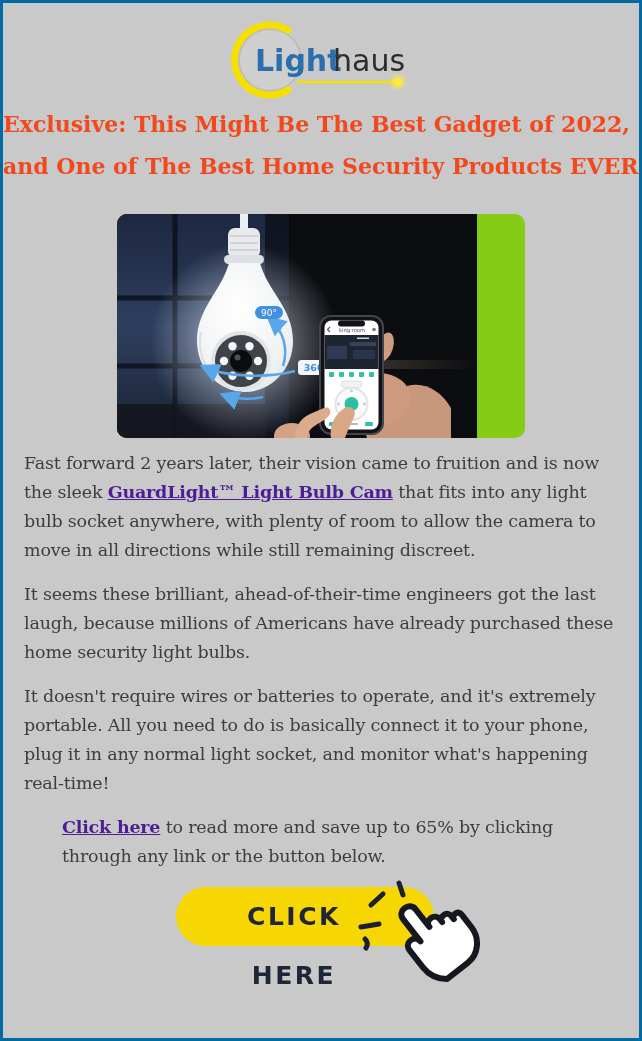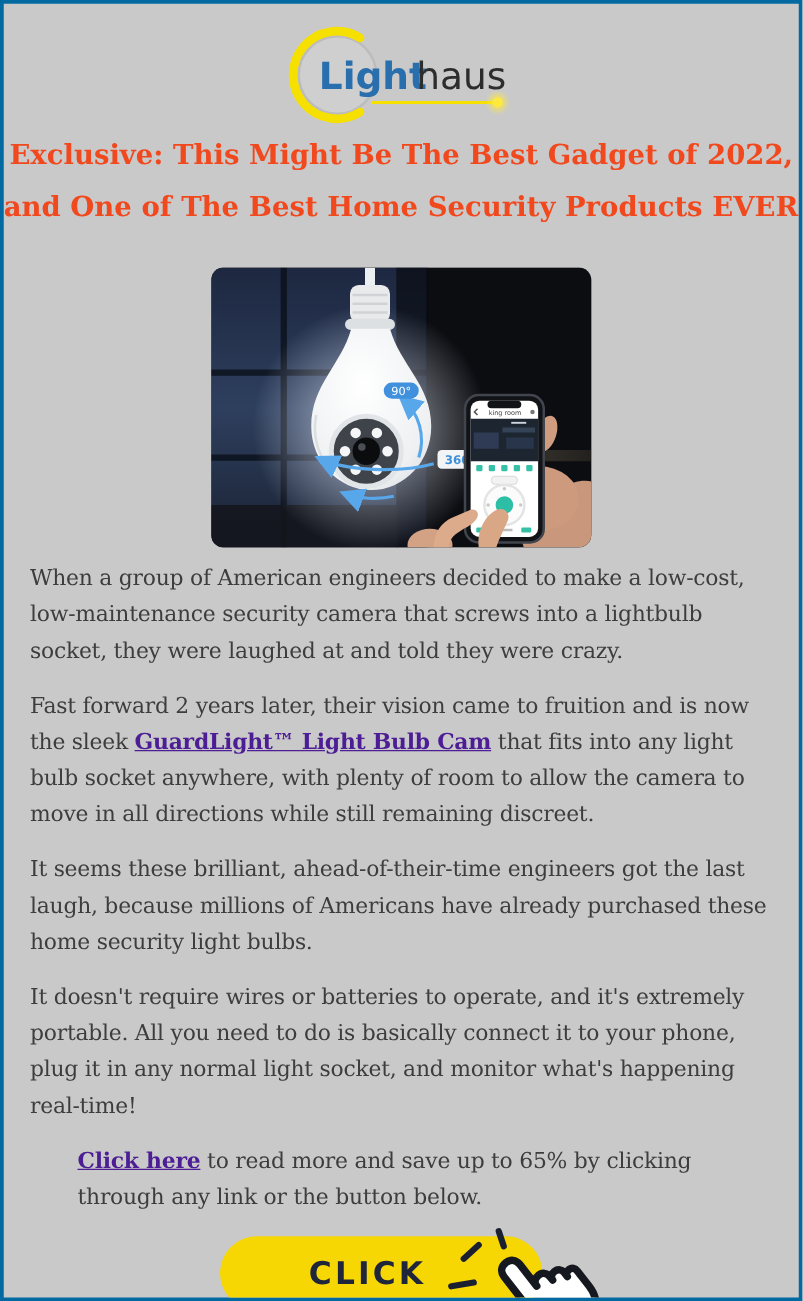--- a/index.html
+++ b/index.html
@@ -5,28 +5,28 @@
   html,body { margin:0; padding:0; background:#c9c9c9; }
   .page {
     width:642px; height:1041px; box-sizing:border-box;
     background:#c9c9c9; border:3px solid #0369a1; overflow:hidden;
     font-family:"DejaVu Serif", serif;
   }
   
   .logo-wrap { width:200px; height:88px; margin:10px auto 0; display:block; }
   
   .headline {
-    margin-top:2px; text-align:center;
+    margin-top:2px; text-align:left;
     color:#f1481d; font-weight:bold; font-size:22px; line-height:42px;
   }
   .headline .hl-line { white-space:nowrap; }
   
   .hero {
-    width:304px; height:224px; margin:27px auto 0;
-    border-radius:10px; overflow:hidden; background:#737373;
+    width:408px; height:224px; margin:27px auto 0;
+    border-radius:10px; overflow:hidden; background:#84cc16;
   }
   .hero svg { display:block; }
   
   .article {
     margin:11px 21px 0 21px;
     font-size:17.5px; line-height:29px; letter-spacing:-0.2px;
     color:#3d3d3d;
   }
   .article p { margin:0 0 15px 0; }
   .article p:last-child { margin-bottom:0;margin-left:38px; }
@@ -199,21 +199,20 @@
 
       <g>
         <path d="M214,224 C212,210 220,198 228,194 C234,191 240,196 237,203 C233,212 230,218 228,224 Z" fill="#d9a686"></path>
         <ellipse cx="175" cy="222" rx="18" ry="13" fill="#d3a184"></ellipse>
         <path d="M178,224 C178,212 184,204 193,200 L207,194 C211,192.5 214.5,195.5 213,199.5 C211.5,203.5 206,207 202,209 L196,213 C192,216 190,220 190,224 Z" fill="#dcab8c"></path>
       </g>
     </svg>
   </div>
 
   <div class="article">
-    <p>When a group of American engineers decided to make a low-cost, low-maintenance security camera that screws into a lightbulb socket, they were laughed at and told they were crazy.</p>
     <p><span>Fast forward 2 years later, their vision came to fruition and is now the sleek </span><a class="inline-link">GuardLight™ Light Bulb Cam</a><span> that fits into any light bulb socket anywhere, with plenty of room to allow the camera to move in all directions while still remaining discreet.</span></p>
     <p>It seems these brilliant, ahead-of-their-time engineers got the last laugh, because millions of Americans have already purchased these home security light bulbs.</p>
     <p>It doesn't require wires or batteries to operate, and it's extremely portable. All you need to do is basically connect it to your phone, plug it in any normal light socket, and monitor what's happening real-time!</p>
     <p><a class="inline-link">Click here</a><span> to read more and save up to 65% by clicking through any link or the button below.</span></p>
   </div>
 
   <div class="cta-row">
     <button class="cta-button">CLICK HERE</button>
     <svg class="cta-hand" viewBox="0 0 126 116">
       <g stroke="#1b2030" stroke-width="5" stroke-linecap="round" fill="none">

